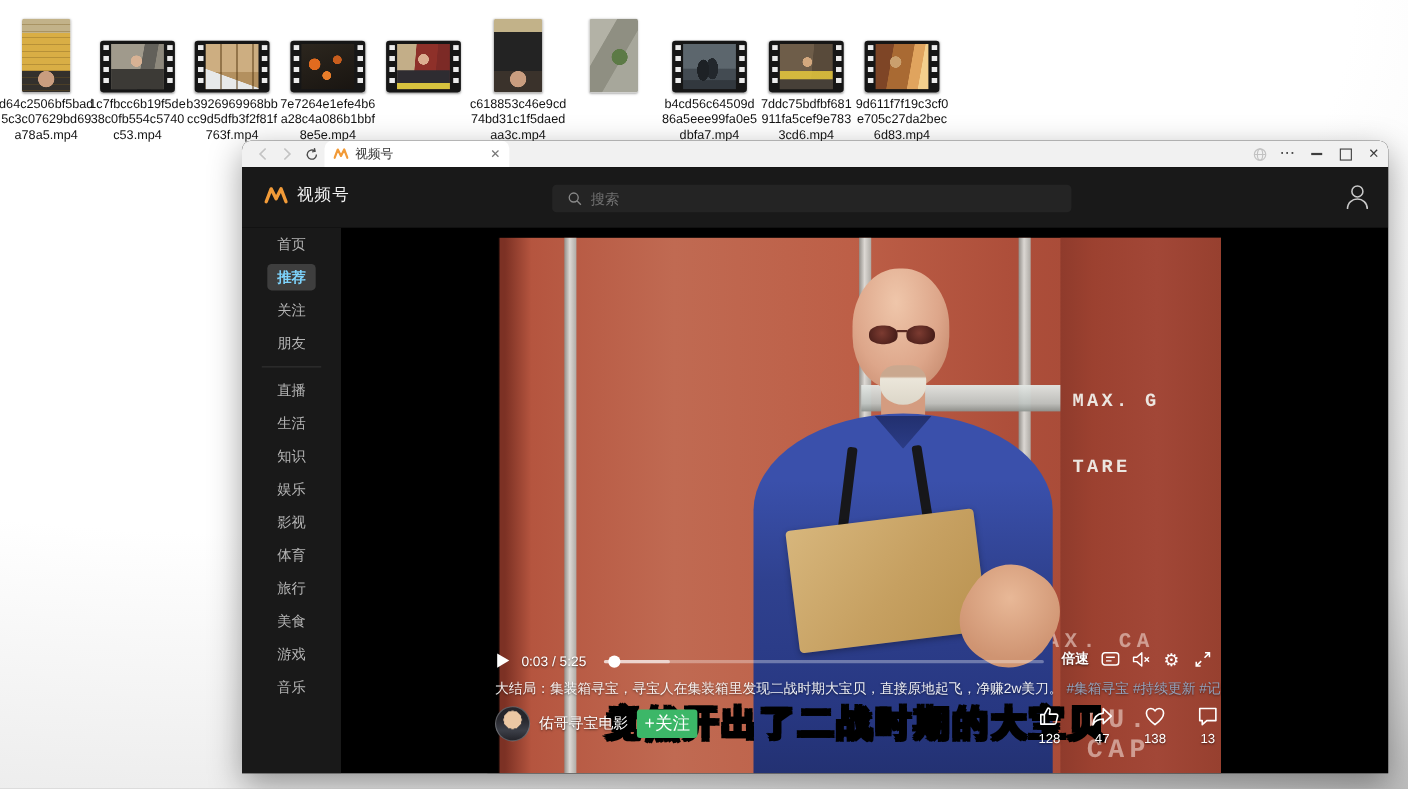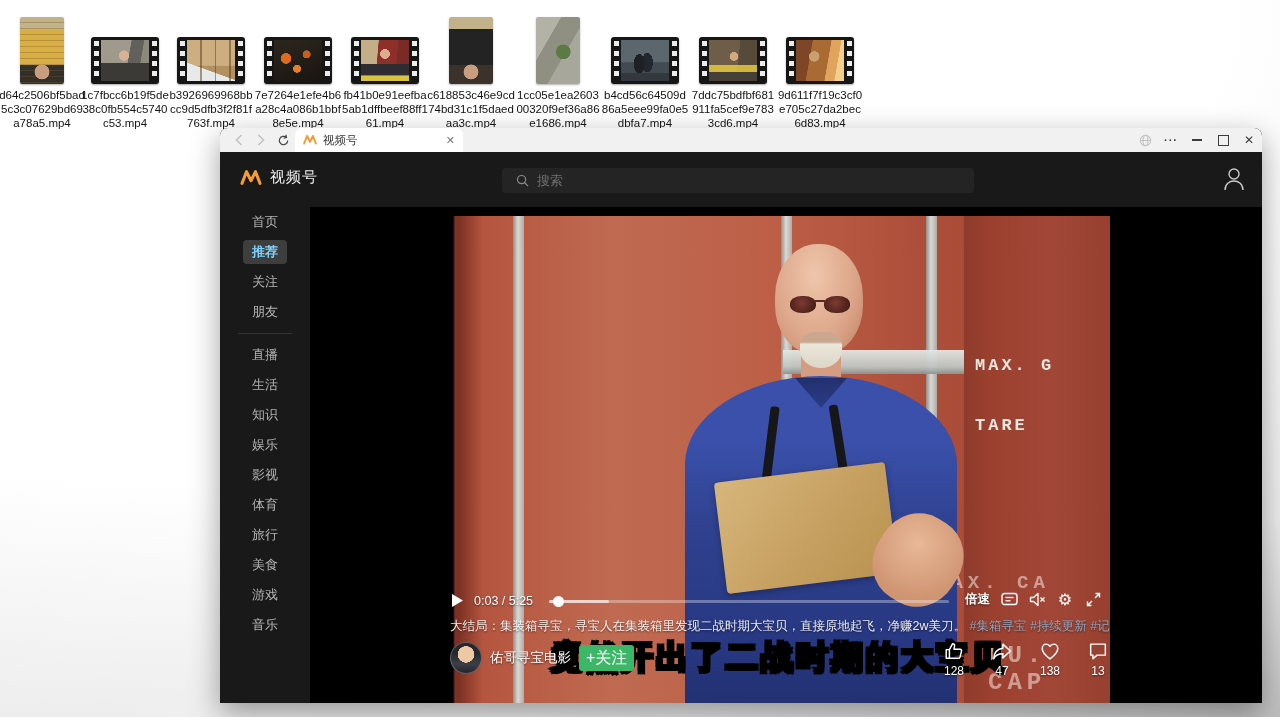--- a/index.html
+++ b/index.html
@@ -170,33 +170,31 @@
       </div>
     </div>
   <div class="icon-label">7e7264e1efe4b6a28c4a086b1bbf8e5e.mp4</div>
 </div>
 <div class="icon-cell" style="left:338px">
   <div class="icon-box">
       <div class="film">
         <div class="shot t5"></div>
       </div>
     </div>
-  <div class="icon-label">fb41b0e91eefba5ab1dffbeef88ff161.mp4</div>
 </div>
 <div class="icon-cell" style="left:424px">
   <div class="icon-box">
       <div class="poster t6"></div>
     </div>
   <div class="icon-label">c618853c46e9cd74bd31c1f5daedaa3c.mp4</div>
 </div>
 <div class="icon-cell" style="left:511px">
   <div class="icon-box">
       <div class="poster t7"></div>
     </div>
-  <div class="icon-label">1cc05e1ea260300320f9ef36a86e1686.mp4</div>
 </div>
 <div class="icon-cell" style="left:598px">
   <div class="icon-box">
       <div class="film">
         <div class="shot t8"></div>
       </div>
     </div>
   <div class="icon-label">b4cd56c64509d86a5eee99fa0e5dbfa7.mp4</div>
 </div>
 <div class="icon-cell" style="left:686px">

